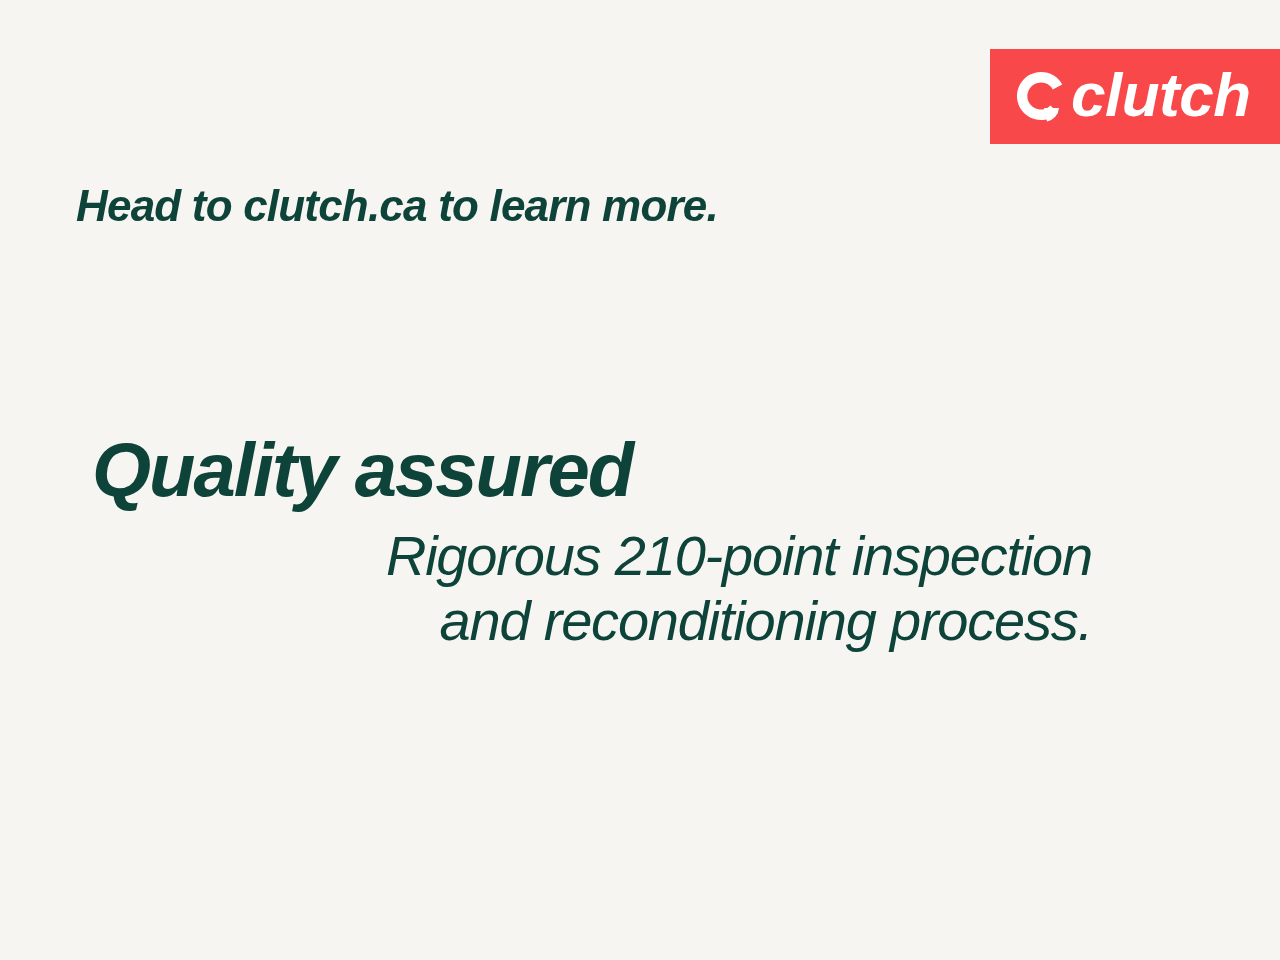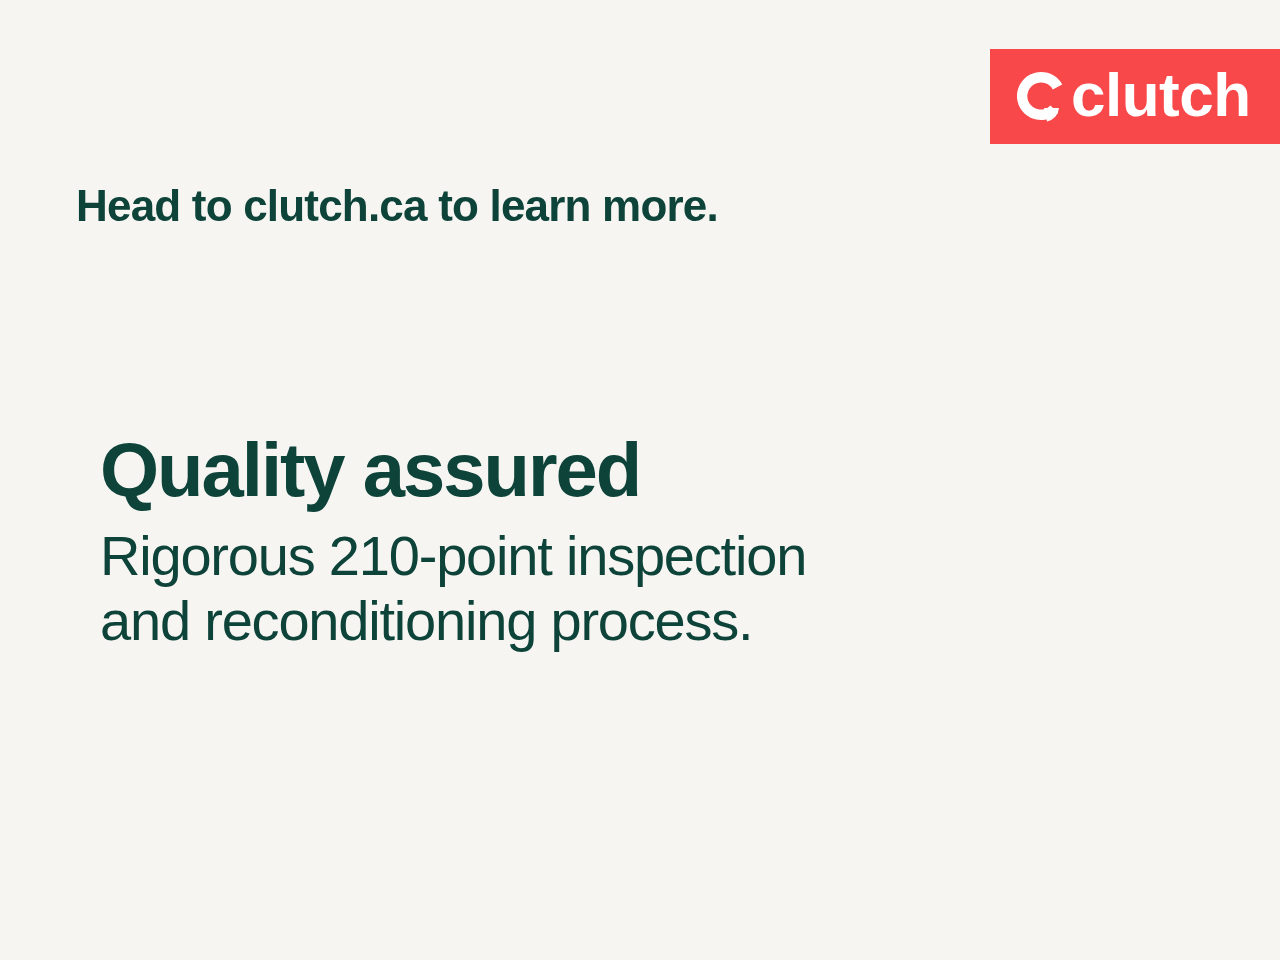--- a/index.html
+++ b/index.html
@@ -14,20 +14,21 @@
     background: #f6f5f2;
     font-family: "Liberation Sans", sans-serif;
     -webkit-font-smoothing: antialiased;
   }
 
   .slide {
     position: relative;
     width: 1280px;
     height: 960px;
     background: #f6f5f2;
+    font-style: italic;
   }
 
   
   .logo-block {
     position: absolute;
     left: 990px;
     top: 49px;
     width: 290px;
     height: 95px;
     background: #f9484a;
@@ -68,21 +69,21 @@
     font-size: 44px;
     font-weight: bold;
     letter-spacing: -0.8px;
     line-height: 1.1;
     white-space: nowrap;
   }
 
   
   .content {
     position: absolute;
-    left: 100px;
+    left: 92px;
     top: 432px;
     width: 1000px;
   }
 
   .headline {
     color: #0d4339;
     font-size: 76px;
     font-weight: bold;
     letter-spacing: -2px;
     line-height: 1.0;
@@ -94,20 +95,21 @@
     color: #0d4339;
     font-size: 56px;
     font-weight: normal;
     letter-spacing: -1.2px;
     line-height: 1.16;
     margin: 0;
   }
   .subcopy .line {
     display: block;
     white-space: nowrap;
+    text-align: right;
   }
 </style>
 </head>
 <body>
 
 <div class="slide">
 
   <div class="logo-block">
     <span class="logo-mark">
       <svg viewBox="0 0 100 104" width="50" height="52" aria-hidden="true">

